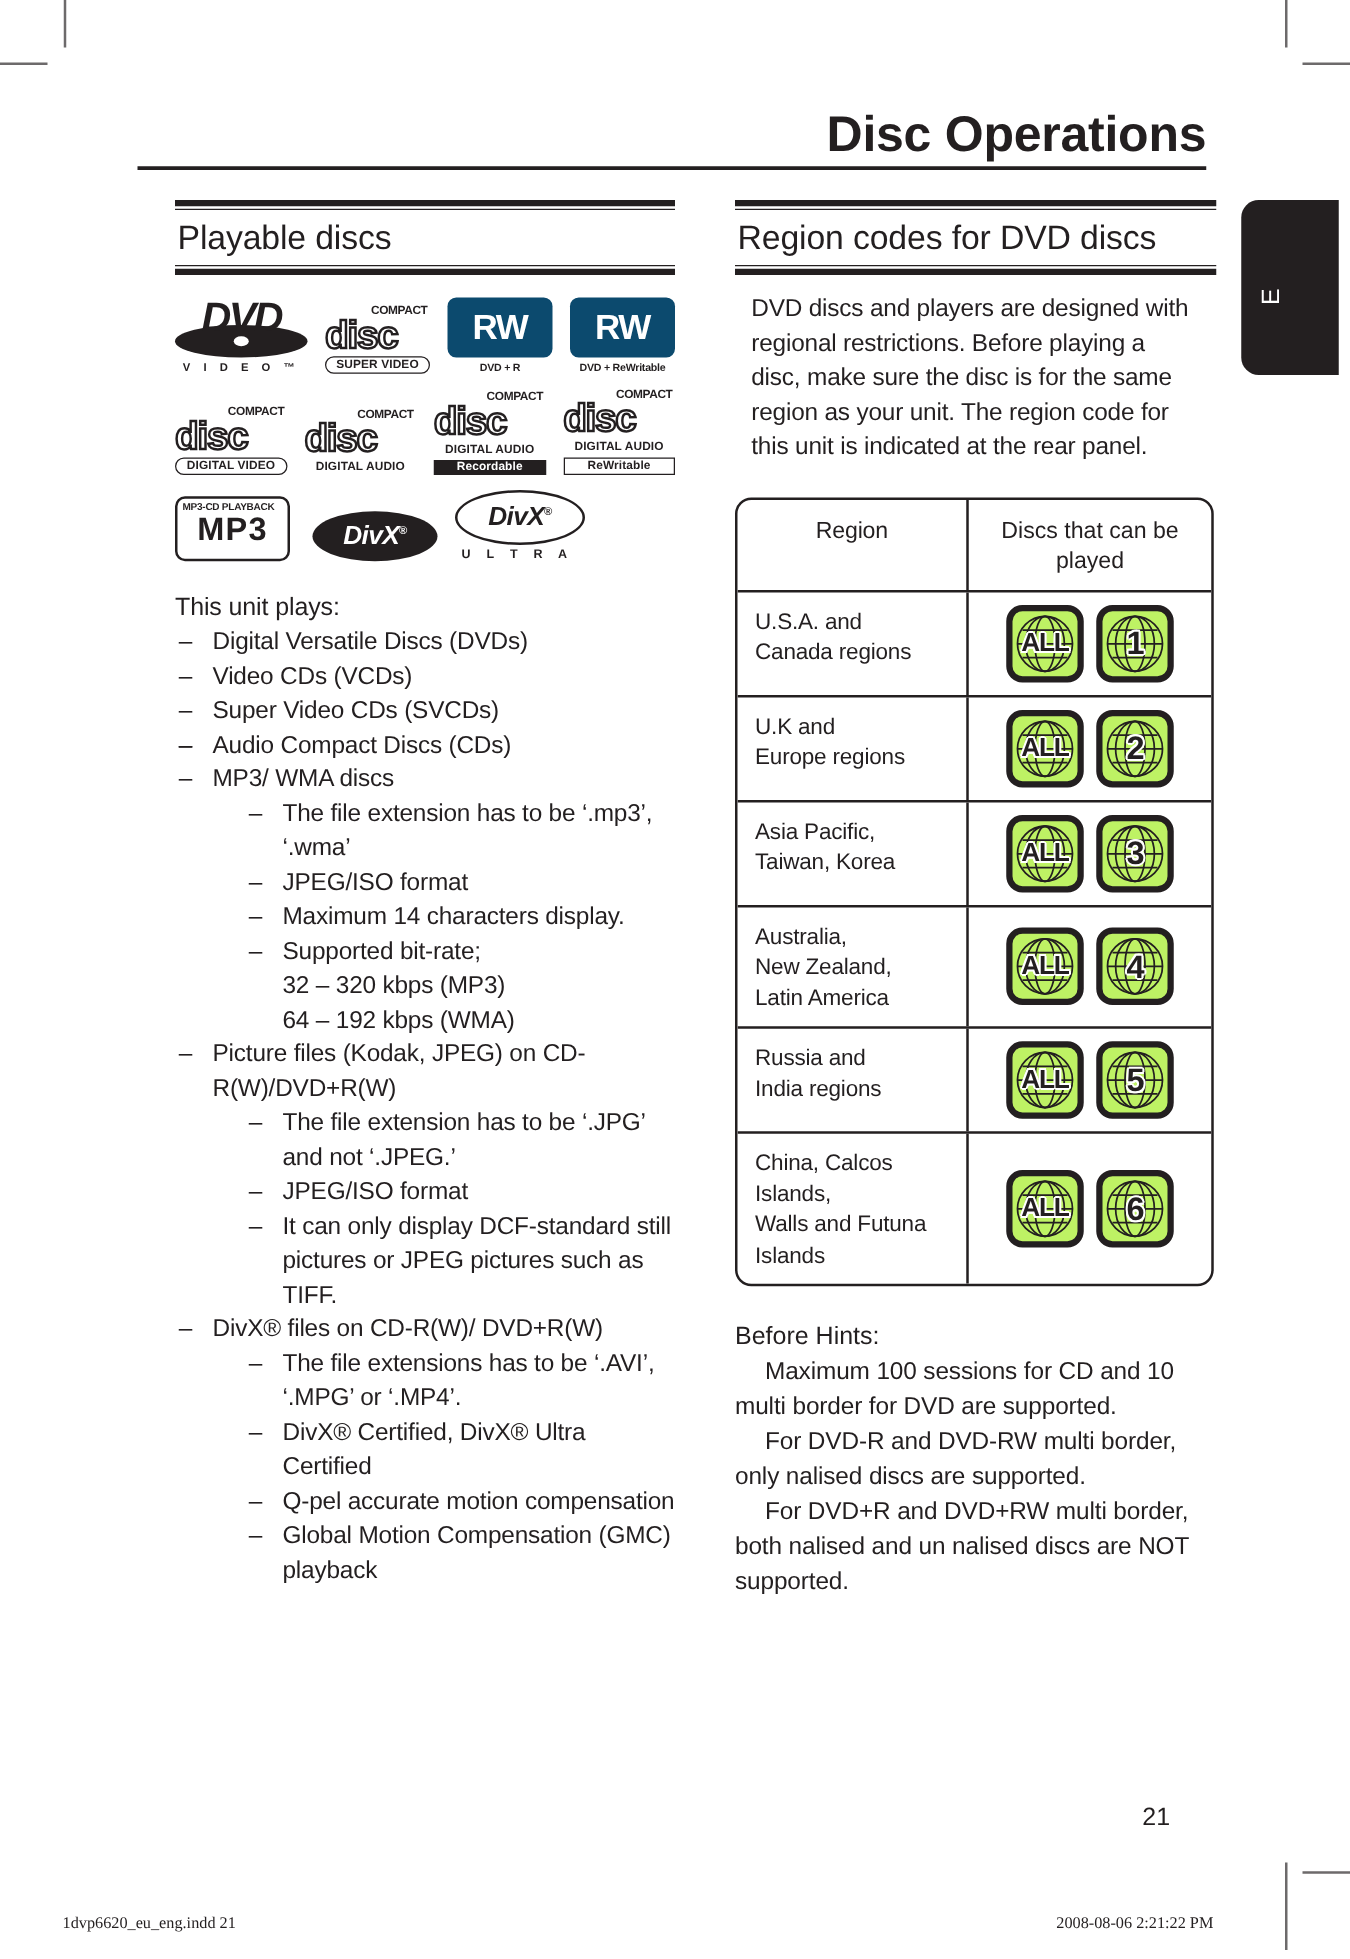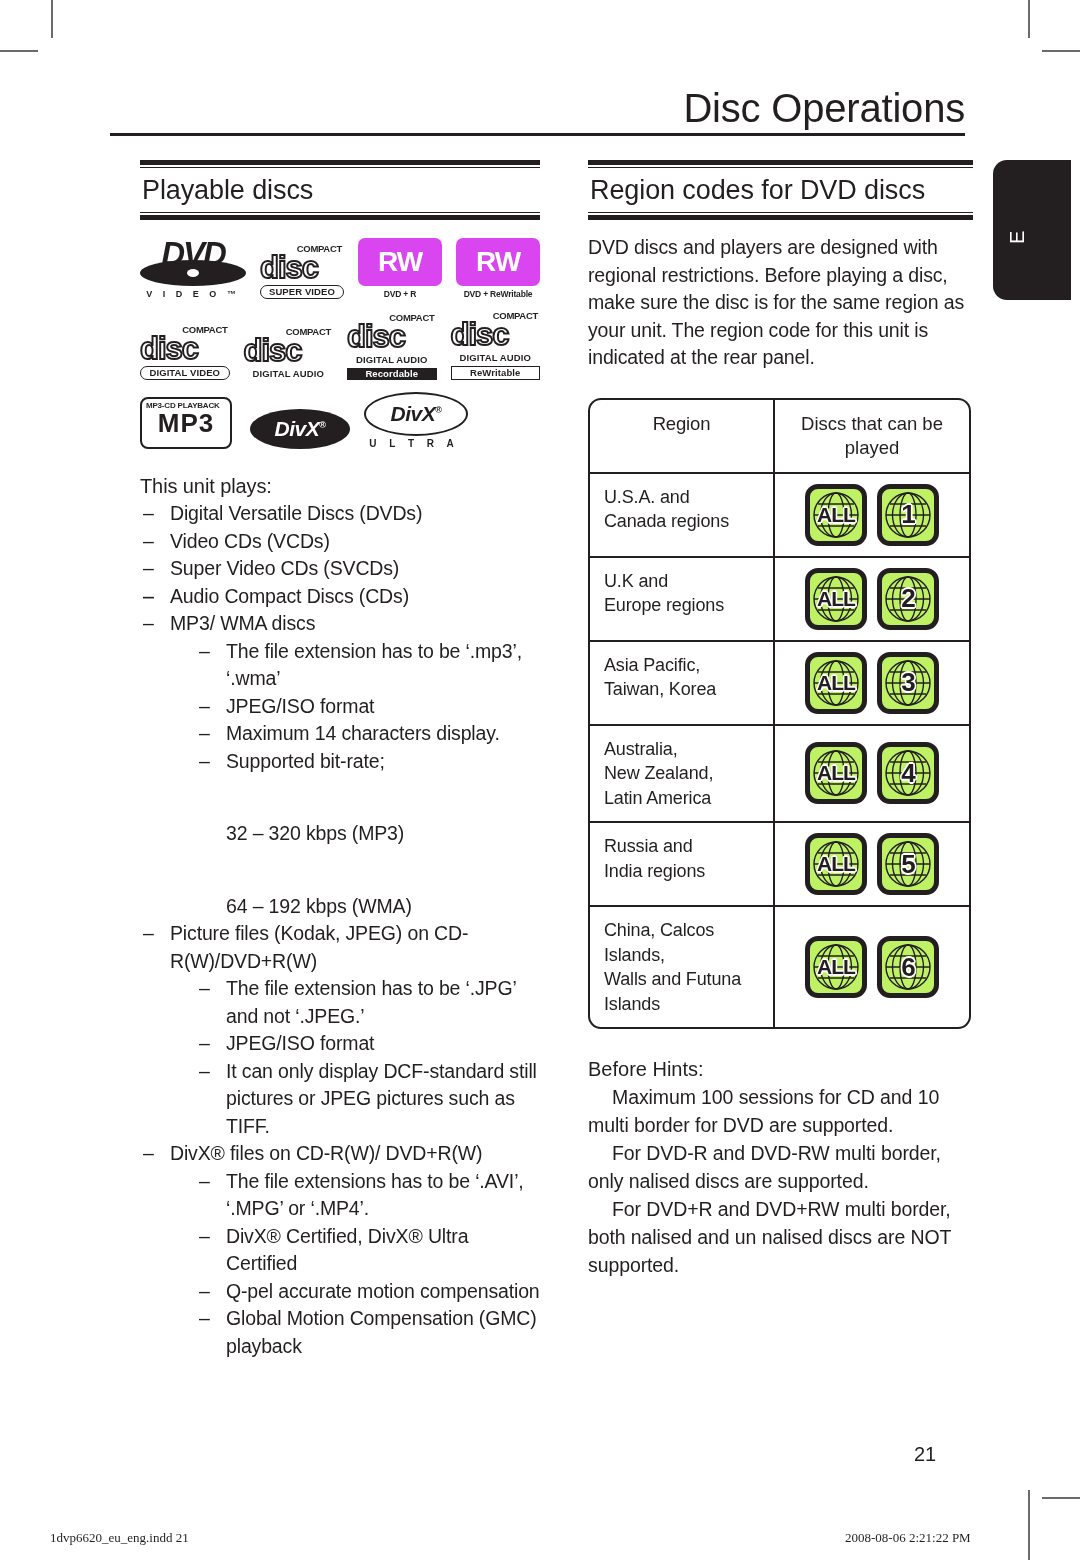--- a/index.html
+++ b/index.html
@@ -16,21 +16,21 @@
   .cm-tl-v{left:51px;top:0;width:2px;height:38px;}
   .cm-tl-h{left:0;top:50px;width:38px;height:2px;}
   .cm-tr-v{left:1028px;top:0;width:2px;height:38px;}
   .cm-tr-h{left:1042px;top:50px;width:38px;height:2px;}
   .cm-br-h{left:1042px;top:1497px;width:38px;height:2px;}
 
   
   .chapter-title{
     position:absolute;left:110px;top:88px;width:855px;
     text-align:right;
-    font-size:40px;line-height:1;font-weight:400;
+    font-size:40px;line-height:1;font-weight:700;
     letter-spacing:-0.2px;
     color:#231f20;
   }
   .chapter-rule{
     position:absolute;left:110px;top:133px;width:855px;height:3px;
     background:#231f20;
   }
 
   
   .lang-tab{
@@ -100,21 +100,21 @@
     font-size:9.5px;font-weight:700;letter-spacing:0.1px;text-align:center;
     line-height:12px;margin-top:2px;color:#231f20;
   }
   .lg-cd .band.boxed{border:1.6px solid #231f20;border-radius:7px;padding:0 3px;}
   .lg-cd .band.inv{background:#231f20;color:#fff;padding:0 3px;}
   .lg-cd .band.outl{border:1.5px solid #231f20;padding:0 3px;}
 
   
   .lg-rw{width:84px;}
   .lg-rw .plate{
-    width:84px;height:48px;background:#d946ef;border-radius:7px;
+    width:84px;height:48px;background:#0c4a6e;border-radius:7px;
     display:flex;align-items:center;justify-content:center;
   }
   .lg-rw .plate span{
     color:#fff;font-weight:700;font-size:28px;letter-spacing:-1px;line-height:1;
     -webkit-text-stroke:0;
   }
   .lg-rw .cap{font-size:8.5px;font-weight:700;text-align:center;margin-top:3px;
     letter-spacing:-0.2px;color:#231f20;}
 
   
@@ -144,30 +144,30 @@
   .lg-divx .pill.filled span{color:#fff;}
   .lg-divx .pill.outline span{color:#231f20;}
   .lg-divx .pill span sup{font-size:9px;font-style:normal;vertical-align:super;}
   .lg-divx .ultra{
     font-size:10px;font-weight:700;letter-spacing:5px;text-align:center;
     margin-top:2px;color:#231f20;
   }
 
   
   .lead{font-size:20px;line-height:27px;margin-top:24px;letter-spacing:-0.1px;}
-  .para{font-size:19.5px;line-height:27.5px;letter-spacing:-0.15px;margin:0;}
+  .para{font-size:19.5px;line-height:27.5px;letter-spacing:-0.15px;margin:13px;}
 
   ul.dashlist{list-style:none;margin:0;padding:0;}
   ul.dashlist > li{
     position:relative;padding-left:30px;
     font-size:19.5px;line-height:27.5px;letter-spacing:-0.15px;
   }
   ul.dashlist > li > .dash{position:absolute;left:3px;top:0;}
   ul.dashlist ul.dashlist{margin-left:26px;}
-  ul.dashlist li .plain{display:block;margin-top:45px;}
+  ul.dashlist li .plain{display:block;}
 
   
   .region-table{
     margin-top:26px;border:2.2px solid #231f20;border-radius:13px;
     overflow:hidden;width:383px;box-sizing:border-box;
   }
   .rt-row{display:flex;border-top:2.2px solid #231f20;}
   .rt-row:first-child{border-top:none;}
   .rt-c1{
     width:185px;box-sizing:border-box;padding:11px 0 11px 14px;

